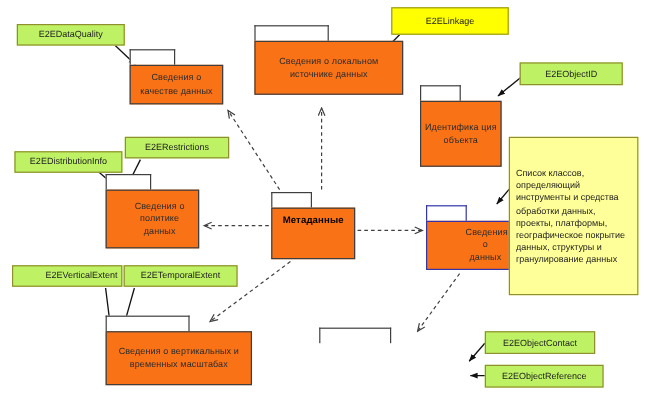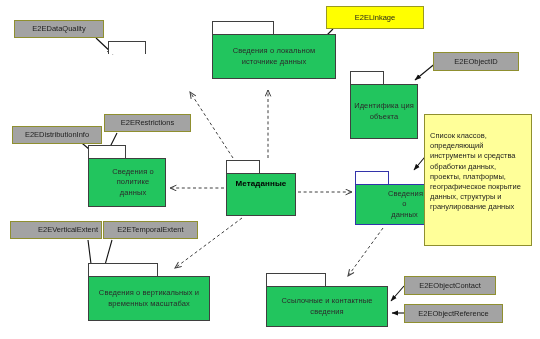--- a/index.html
+++ b/index.html
@@ -28,21 +28,21 @@
     border: 1px solid #3f3f3f;
     border-bottom: none;
     background: #ffffff;
     height: 13px;
   }
   .pkg .body {
     position: absolute;
     left: 0;
     box-sizing: border-box;
     border: 1px solid #3f3f3f;
-    background: #22c55e;
+    background: #f97316;
     display: flex;
     align-items: center;
     justify-content: center;
     text-align: center;
     overflow: hidden;
   }
   .pkg .label {
     display: block;
     width: 100%;
     padding: 0 3px;
@@ -67,21 +67,21 @@
   
   .pkg.accent .tab,
   .pkg.accent .body {
     border-color: #3333aa;
   }
   
   .note {
     position: absolute;
     box-sizing: border-box;
     border: 1px solid #8f8f2f;
-    background: #a3a3a3;
+    background: #bef264;
     display: flex;
     align-items: center;
     justify-content: center;
     text-align: center;
     overflow: hidden;
   }
   .note .ntext {
     display: block;
     width: 100%;
     padding: 0 3px;
@@ -94,23 +94,24 @@
     background: #ffff00;
     border-color: #9a9a20;
   }
   .note.block {
     align-items: flex-start;
     justify-content: flex-start;
     text-align: left;
     background: #ffff99;
   }
   .note.block .ntext {
-    padding: 16px 5px;
+    padding: 1px 5px;
     text-align: left;
     line-height: 10.2px;
+    margin-top: 24px;
   }
   
   #wires {
     position: absolute;
     left: 0;
     top: 0;
     width: 540px;
     height: 339px;
     pointer-events: none;
   }
@@ -149,20 +150,23 @@
       <path d="M224,188 L170,188"></path>
       <path d="M298,192 L352,192"></path>
       <path d="M242,218 L175,268"></path>
       <path d="M383,228 L348,276"></path>
     </g>
   </svg>
 
   <div id="nodes">
       <div class="pkg" style="left: 108px; top: 41px; width: 78px; height: 46px;">
         <div class="tab" style="width: 38px; height: 13px;"></div>
+        <div class="body" style="top: 13px; width: 78px; height: 33px;">
+          <span class="label">Сведения о качестве данных</span>
+        </div>
       </div>
       <div class="pkg" style="left: 212px; top: 21px; width: 124px; height: 58px;">
         <div class="tab" style="width: 62px; height: 13px;"></div>
         <div class="body" style="top: 13px; width: 124px; height: 45px;">
           <span class="label">Сведения о локальном источнике данных</span>
         </div>
       </div>
       <div class="pkg" style="left: 350px; top: 71px; width: 68px; height: 68px;">
         <div class="tab" style="width: 34px; height: 13px;"></div>
         <div class="body" style="top: 13px; width: 68px; height: 55px;">
@@ -188,23 +192,20 @@
         </div>
       </div>
       <div class="pkg" style="left: 88px; top: 263px; width: 142px; height: 58px;">
         <div class="tab" style="width: 70px; height: 13px;"></div>
         <div class="body" style="top: 13px; width: 122px; height: 45px;">
           <span class="label">Сведения о вертикальных и временных масштабах</span>
         </div>
       </div>
       <div class="pkg" style="left: 266px; top: 273px; width: 122px; height: 54px;">
         <div class="tab" style="width: 60px; height: 13px;"></div>
-        <div class="body" style="top: 13px; width: 122px; height: 41px;">
-          <span class="label">Ссылочные и контактные сведения</span>
-        </div>
       </div>
       <div class="note" style="left: 14px; top: 20px; width: 90px; height: 18px;">
         <span class="ntext">E2EDataQuality</span>
       </div>
       <div class="note bright" style="left: 326px; top: 6px; width: 98px; height: 23px;">
         <span class="ntext">E2ELinkage</span>
       </div>
       <div class="note" style="left: 433px; top: 52px; width: 86px; height: 19px;">
         <span class="ntext">E2EObjectID</span>
       </div>

